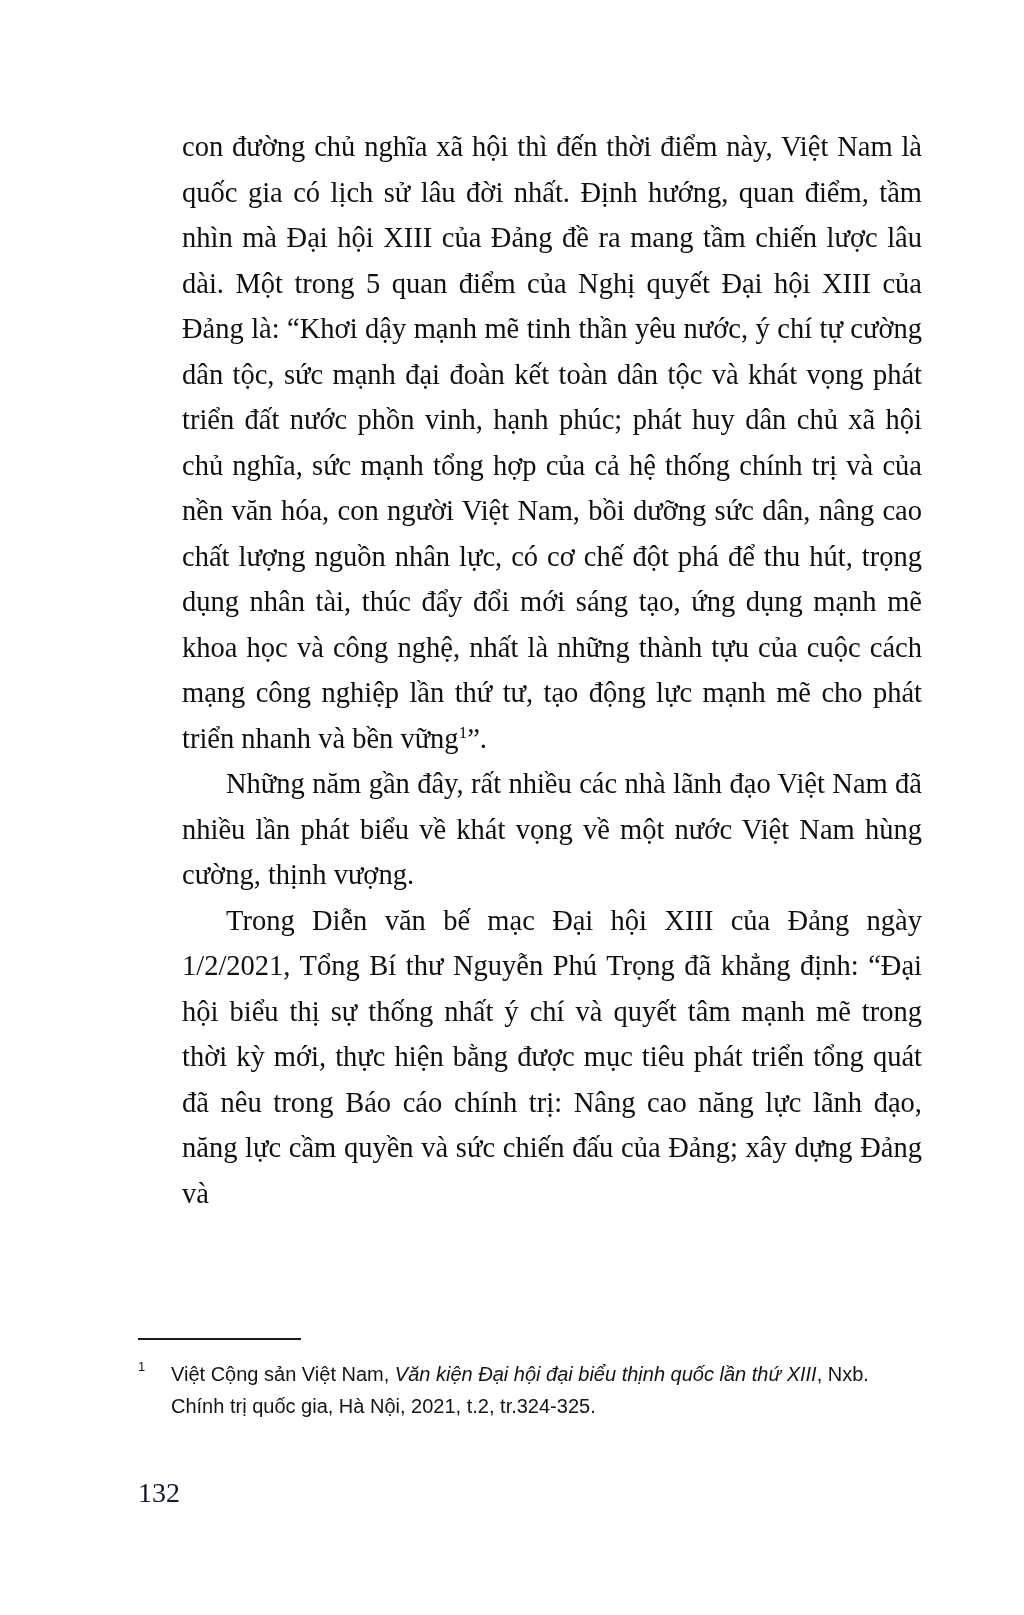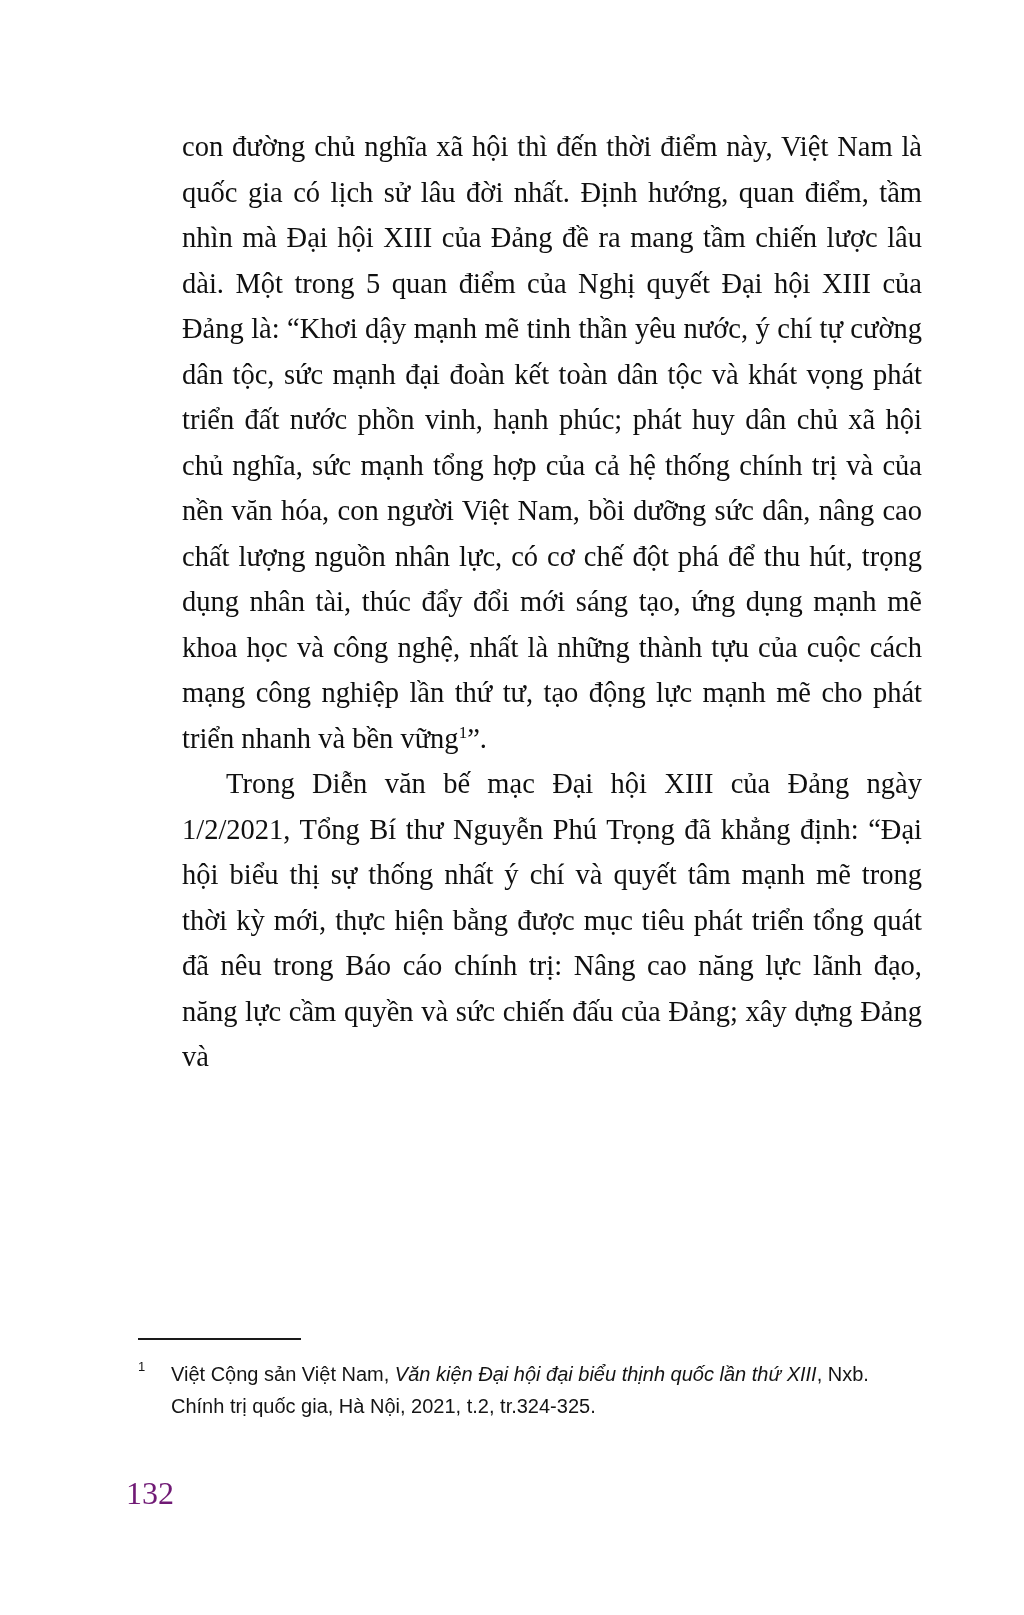--- a/index.html
+++ b/index.html
@@ -84,37 +84,38 @@
     color: #141414;
   }
 
   .footnote-title {
     font-style: italic;
   }
 
   
   .folio {
     position: absolute;
-    left: 126px;
+    left: 138px;
     top: 1478px;
     font-family: "Liberation Serif", "DejaVu Serif", serif;
-    font-size: 32px;
+    font-size: 28px;
     line-height: 30px;
-    color: #701a75;
+    color: #0f172a;
   }
 </style>
 </head>
 <body>
 
 <div class="page">
 
   <div class="text-column">
 
     <p class="body-par"><span>con đường chủ nghĩa xã hội thì đến thời điểm này, Việt Nam là quốc gia có lịch sử lâu đời nhất. Định hướng, quan điểm, tầm nhìn mà Đại hội XIII của Đảng đề ra mang tầm chiến lược lâu dài. Một trong 5 quan điểm của Nghị quyết Đại hội XIII của Đảng là: “Khơi dậy mạnh mẽ tinh thần yêu nước, ý chí tự cường dân tộc, sức mạnh đại đoàn kết toàn dân tộc và khát vọng phát triển đất nước phồn vinh, hạnh phúc; phát huy dân chủ xã hội chủ nghĩa, sức mạnh tổng hợp của cả hệ thống chính trị và của nền văn hóa, con người Việt Nam, bồi dưỡng sức dân, nâng cao chất lượng nguồn nhân lực, có cơ chế đột phá để thu hút, trọng dụng nhân tài, thúc đẩy đổi mới sáng tạo, ứng dụng mạnh mẽ khoa học và công nghệ, nhất là những thành tựu của cuộc cách mạng công nghiệp lần thứ tư, tạo động lực mạnh mẽ cho phát triển nhanh và bền vững</span><span class="fn-ref">1</span><span>”.</span></p>
 
+    <p class="body-par indent"><span>Những năm gần đây, rất nhiều các nhà lãnh đạo Việt Nam đã nhiều lần phát biểu về khát vọng về một nước Việt Nam hùng cường, thịnh vượng.</span></p>
 
     <p class="body-par indent"><span>Trong Diễn văn bế mạc Đại hội XIII của Đảng ngày 1/2/2021, Tổng Bí thư Nguyễn Phú Trọng đã khẳng định: “Đại hội biểu thị sự thống nhất ý chí và quyết tâm mạnh mẽ trong thời kỳ mới, thực hiện bằng được mục tiêu phát triển tổng quát đã nêu trong Báo cáo chính trị: Nâng cao năng lực lãnh đạo, năng lực cầm quyền và sức chiến đấu của Đảng; xây dựng Đảng và</span></p>
 
   </div>
 
   <div class="footnote-area">
     <div class="footnote-rule"></div>
     <div class="footnote-item">
       <span class="footnote-marker">1</span><span>Việt Cộng sản Việt Nam, </span><span class="footnote-title">Văn kiện Đại hội đại biểu thịnh quốc lần thứ XIII</span><span>, Nxb. Chính trị quốc gia, Hà Nội, 2021, t.2, tr.324-325.</span>
     </div>

